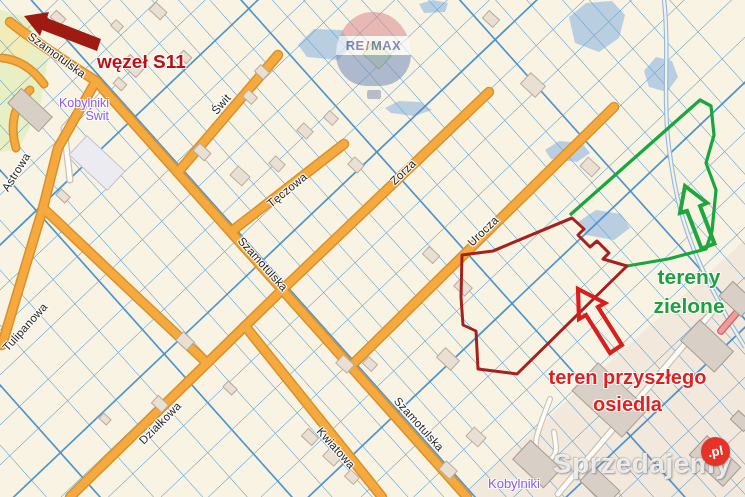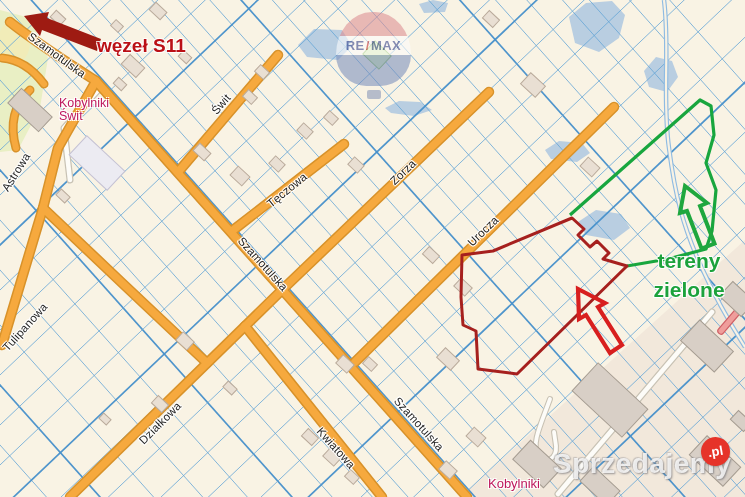--- a/index.html
+++ b/index.html
@@ -2,26 +2,26 @@
 <html><head>
 <meta charset="utf-8">
 <style>
   html,body{margin:0;padding:0;background:#ddd;}
   .stage{position:relative;width:745px;height:497px;overflow:hidden;
          background:#f9f3e4;font-family:"Liberation Sans",sans-serif;}
   .stage svg{position:absolute;left:0;top:0;}
   .lbl{position:absolute;white-space:nowrap;color:#262626;font-size:11.5px;letter-spacing:.2px;
        transform:translate(-50%,-50%);
        text-shadow:-1px -1px 0 #fff,1px -1px 0 #fff,-1px 1px 0 #fff,1px 1px 0 #fff,0 0 3px #fff;}
-  .place{position:absolute;color:#be185d;font-size:12.5px;line-height:13px;text-align:left;
+  .place{position:absolute;color:#8b5cf6;font-size:12.5px;line-height:13px;text-align:right;
        transform:translate(-50%,-50%);
        text-shadow:-1px -1px 0 #fff,1px -1px 0 #fff,-1px 1px 0 #fff,1px 1px 0 #fff;}
   .ann{position:absolute;font-weight:bold;
        text-shadow:-1px -1px 0 rgba(255,255,255,.8),1px -1px 0 rgba(255,255,255,.8),
-                   -1px 1px 0 rgba(255,255,255,.8),1px 1px 0 rgba(255,255,255,.8);}
+                   -1px 1px 0 rgba(255,255,255,.8),1px 1px 0 rgba(255,255,255,.8);margin-top:16px;}
   .ann-wezel{left:97px;top:35px;font-size:19px;color:#bb1016;}
   .ann-green{left:628px;top:246px;width:122px;font-size:21px;line-height:29px;text-align:center;color:#1ca23c;}
   .ann-estate{left:527px;top:348px;width:201px;font-size:20px;line-height:27px;text-align:center;color:#e01f1f;}
   .brandmark{position:absolute;left:553px;top:448px;font-size:28px;font-weight:bold;letter-spacing:.5px;
        color:rgba(255,255,255,.8);
        text-shadow:1px 1px 2px rgba(105,105,110,.65),-1px -1px 1px rgba(140,140,145,.4);}
   .pl-badge{position:absolute;left:701px;top:437px;width:29px;height:29px;border-radius:50%;
        background:#e63329;color:#fff;font-size:13px;font-weight:bold;text-align:center;
        line-height:29px;transform:rotate(-10deg);box-shadow:0 1px 2px rgba(0,0,0,.25);}
   .balloon-wrap{position:absolute;left:336px;top:12px;width:75px;height:92px;opacity:.58;}
@@ -229,20 +229,24 @@
       </div>
     </div>
 
 <div class="ann ann-wezel">węzeł S11</div>
 
 <div class="ann ann-green">
   <div>tereny</div>
   <div>zielone</div>
 </div>
 
+<div class="ann ann-estate">
+  <div>teren przyszłego</div>
+  <div>osiedla</div>
+</div>
 
 <div class="balloon-wrap">
   <div class="balloon">
     <div class="b-red"></div>
     <div class="b-white">
       <span>RE</span>
           <span class="slash">/</span>
           <span>MAX</span>
     </div>
     <div class="b-blue"></div>

